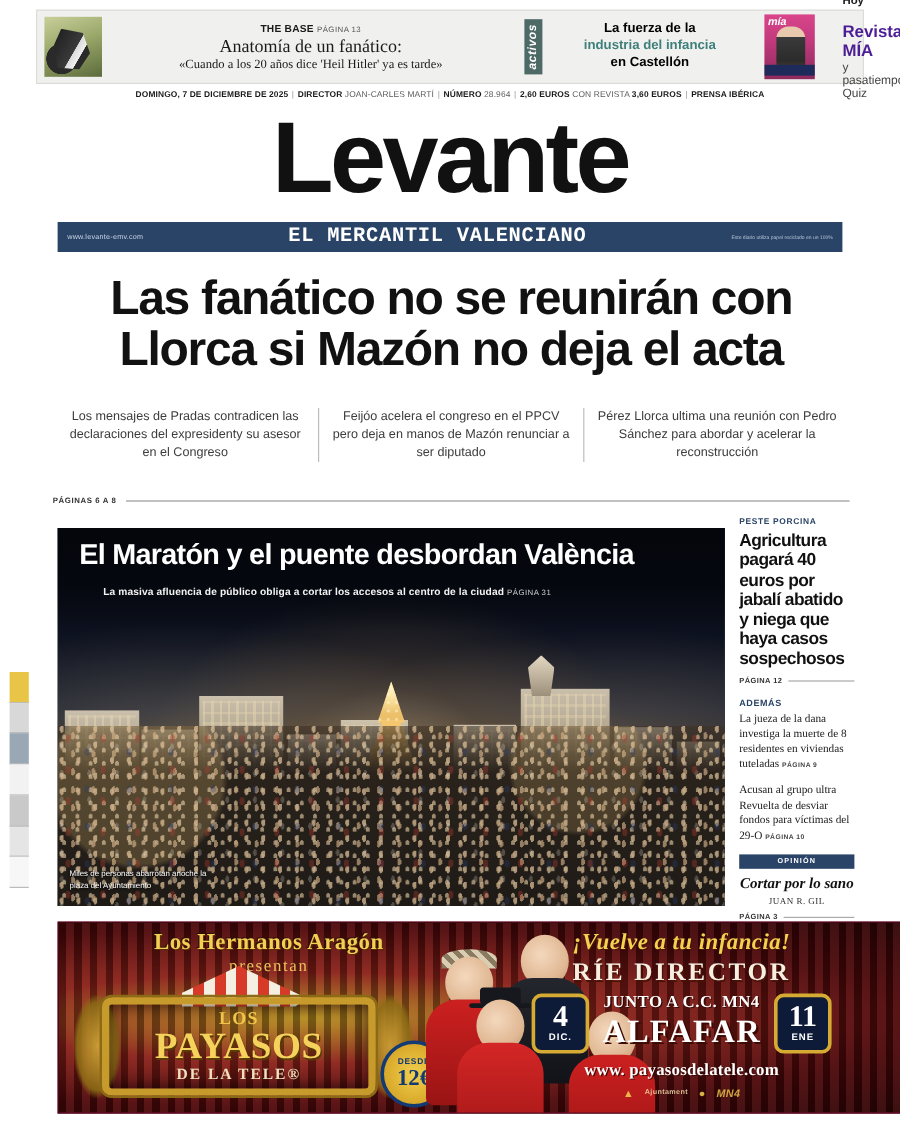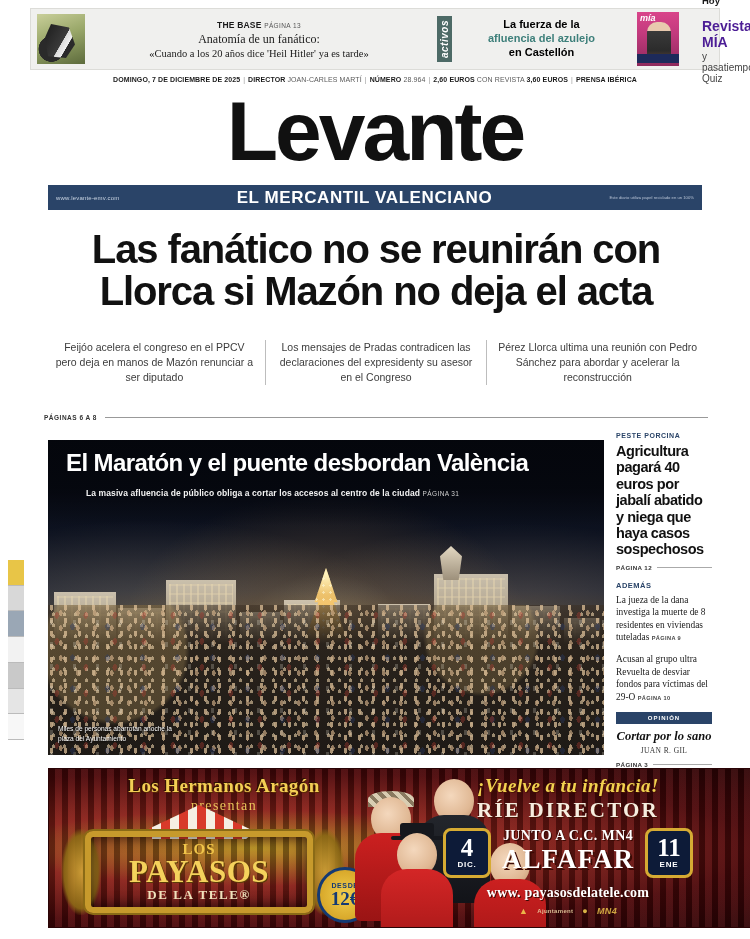--- a/index.html
+++ b/index.html
@@ -50,21 +50,21 @@
   }
   .promo-thumb::after {
     content: ""; position: absolute; left: 8px; top: 10px;
     width: 30px; height: 34px;
     background: linear-gradient(120deg, #1c1c1c 0%, #3a3a3a 55%, #dcdcdc 56%, #efefef 70%, #2a2a2a 71%);
     clip-path: polygon(20% 0%, 80% 10%, 100% 60%, 70% 100%, 10% 95%, 0% 40%);
   }
   .promo-a-text { flex: 1; text-align: center; padding-left: 8px; color: #1a1a1a; }
   .promo-kicker { font-size: 8.5px; font-weight: bold; letter-spacing: .2px; }
   .promo-kicker .pg { font-weight: normal; font-size: 6.5px; color: #555; letter-spacing: .4px; }
-  .promo-line1 { font-family: "Liberation Serif", serif; font-size: 12px; margin-top: 2px; }
+  .promo-line1 { font-family: "Liberation Serif", serif; font-size: 15px; margin-top: 2px; }
   .promo-line2 { font-family: "Liberation Serif", serif; font-size: 10.5px; margin-top: 1px; }
 
   .promo-div { width: 1px; background: #c8c8c4; margin: 6px 0; }
 
   .promo-b { display: flex; align-items: center; flex: 0 0 200px; padding: 4px 6px; }
   .activos-tab {
     writing-mode: vertical-rl; transform: rotate(180deg);
     background: #4d6a66; color: #ffffff;
     font-size: 10px; font-weight: bold; font-style: italic;
     letter-spacing: .5px;
@@ -125,21 +125,21 @@
   }
   .blue-bar {
     position: absolute; left: 48px; top: 185px;
     width: 654px; height: 25px;
     background: #2a4468;
     display: flex; align-items: center; justify-content: space-between;
     padding: 0 8px;
   }
   .blue-bar .site { font-size: 6px; color: #c9d4e2; letter-spacing: .2px; }
   .blue-bar .sub {
-    font-family: Liberation Sans, sans-serif;
+    font-family: Liberation Mono, monospace;
     font-weight: bold; font-size: 17px; color: #ffffff;
     letter-spacing: .6px;
   }
   .blue-bar .legal { font-size: 4.2px; color: #b6c2d4; max-width: 130px; text-align: right; line-height: 1.25; }
 
   
   .lead {
     position: absolute; left: 40px; top: 228px; width: 672px;
     text-align: center;
   }
@@ -502,21 +502,21 @@
         <div class="promo-line2">«Cuando a los 20 años dice 'Heil Hitler' ya es tarde»</div>
       </div>
     </div>
 
     <div class="promo-div"></div>
 
     <div class="promo-b">
       <div class="activos-tab">activos</div>
       <div class="promo-b-text">
         <div>La fuerza de la</div>
-        <div class="teal">afluencia del azulejo</div>
+        <div class="teal">industria del infancia</div>
         <div>en Castellón</div>
       </div>
     </div>
 
     <div class="promo-div"></div>
 
     <div class="promo-c">
       <div class="mia-cover">
         <div class="mia-logo">mía</div>
         <div class="figure"></div>
@@ -548,22 +548,22 @@
   </div>
 
   <div class="lead">
     <h1>
       <span>Las fanático no se reunirán con</span><br>
       <span>Llorca si Mazón no deja el acta</span>
     </h1>
   </div>
 
   <div class="subheads">
+    <div class="sub-col">Los mensajes de Pradas contradicen las declaraciones del expresidenty su asesor en el Congreso</div>
     <div class="sub-col">Feijóo acelera el congreso en el PPCV pero deja en manos de Mazón renunciar a ser diputado</div>
-    <div class="sub-col">Los mensajes de Pradas contradicen las declaraciones del expresidenty su asesor en el Congreso</div>
     <div class="sub-col">Pérez Llorca ultima una reunión con Pedro Sánchez para abordar y acelerar la reconstrucción</div>
   </div>
 
   <div class="paginas-rule">
     <div class="lbl">PÁGINAS 6 A 8</div>
     <div class="ln"></div>
   </div>
 
   <div class="photo-wrap">
     <div class="night-sky"></div>

